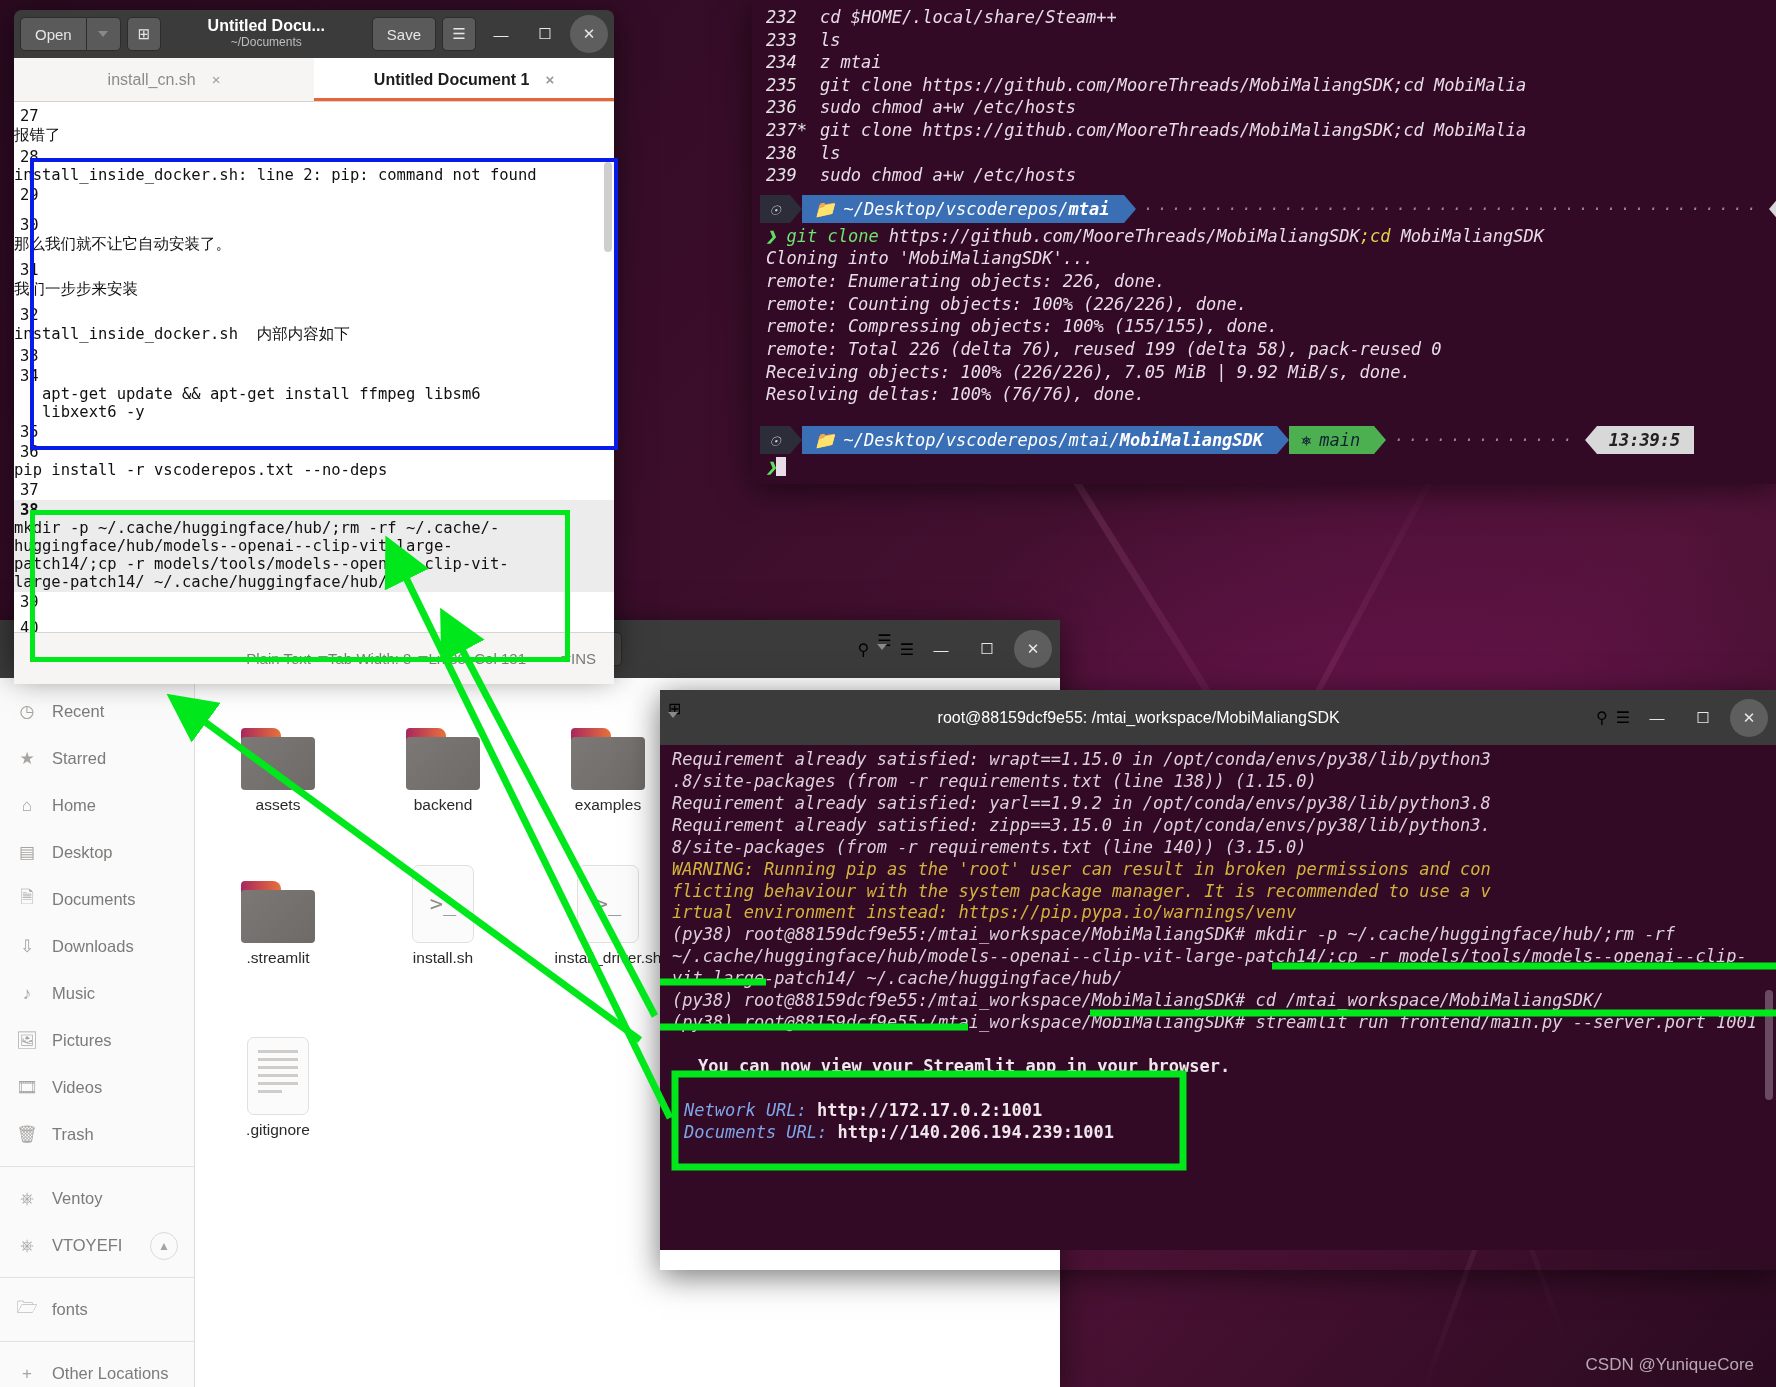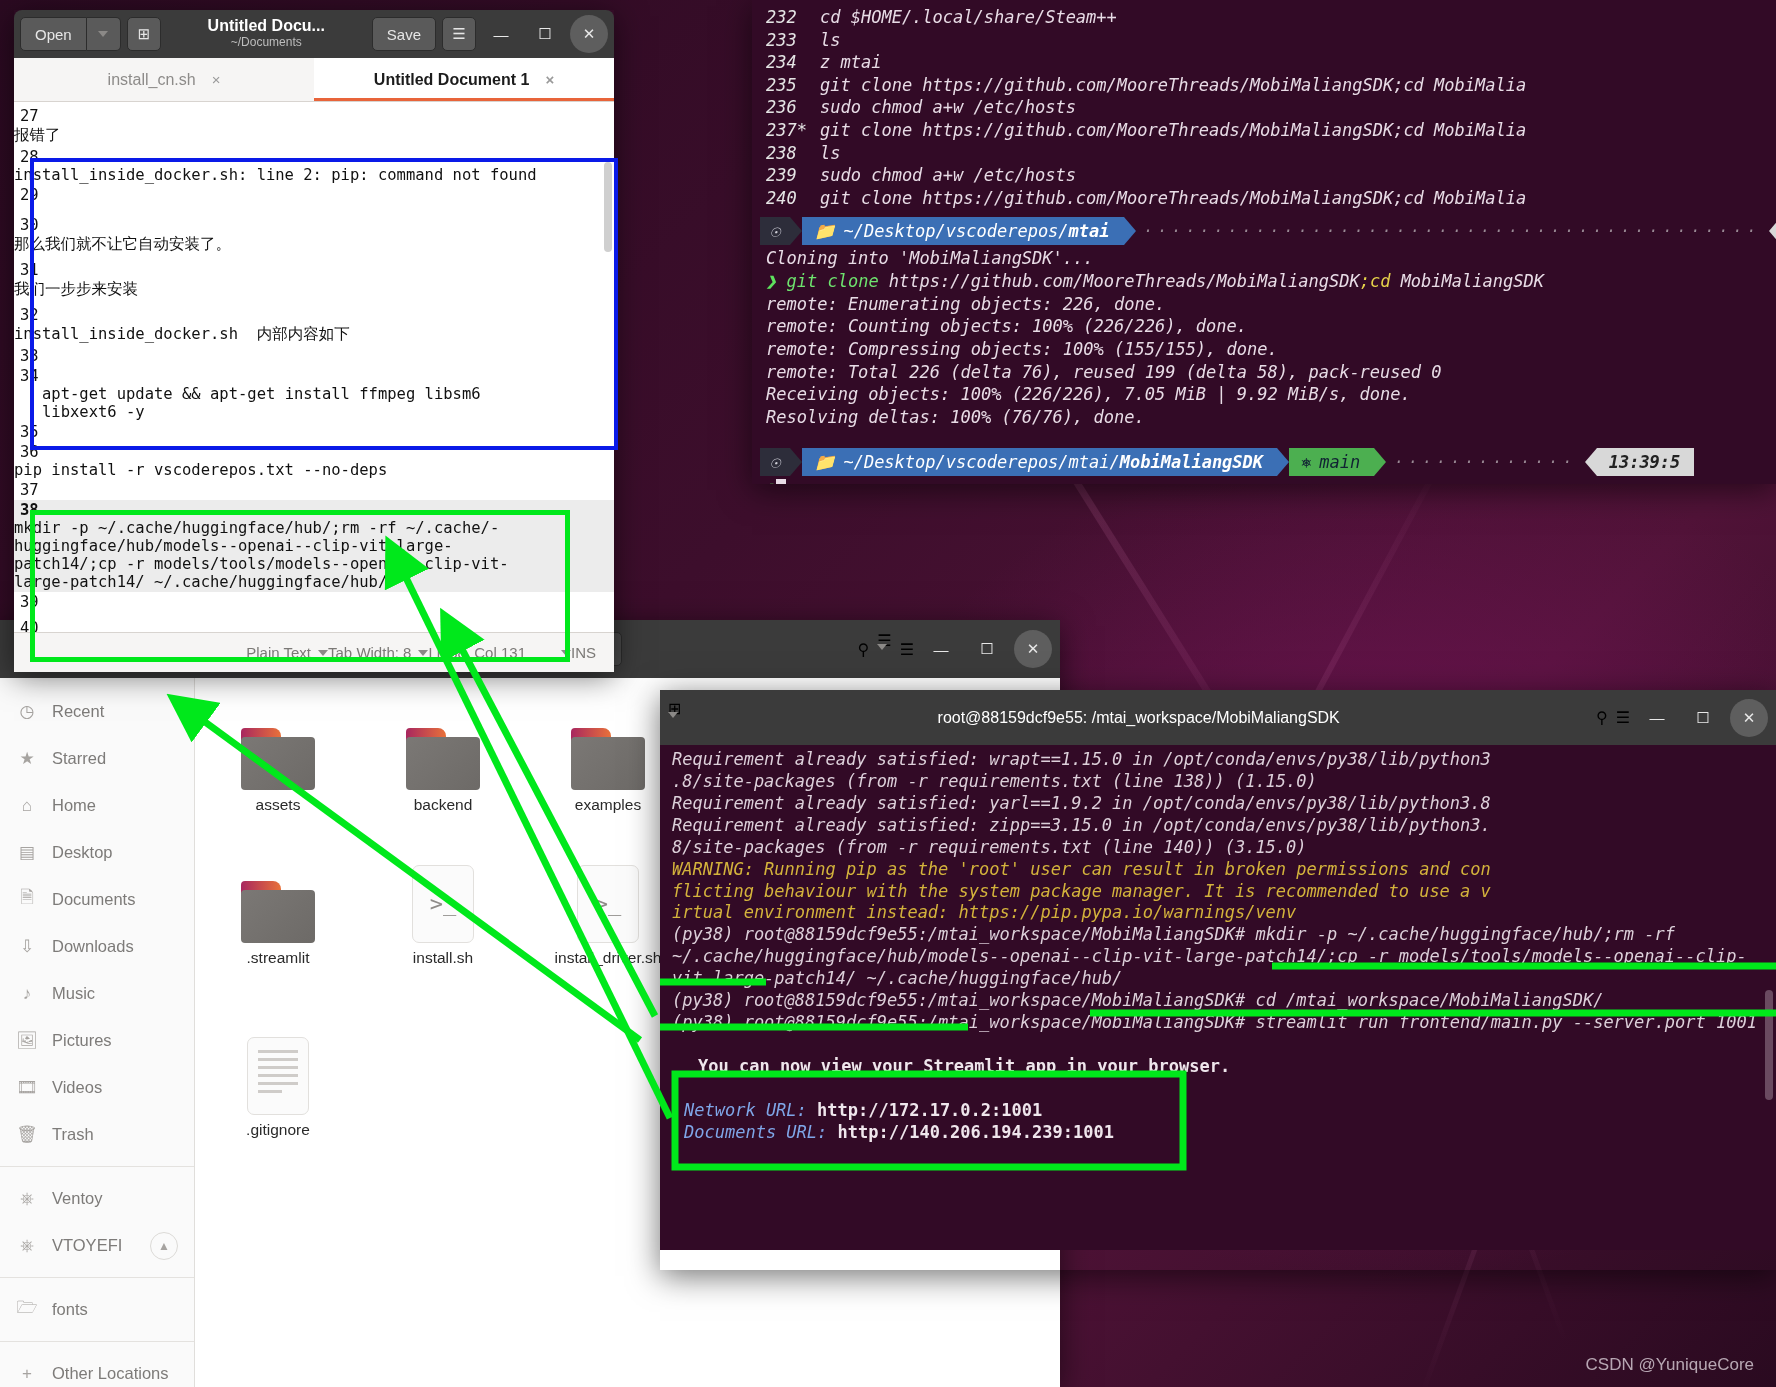--- a/index.html
+++ b/index.html
@@ -56,21 +56,21 @@
   #ed-tabs .tab.active:after{ content:""; position:absolute; left:0; right:0; bottom:0; height:3px; background:#e8643a;}
   #ed-tabs .tab .x{ color:#9a9a9a; font-size:15px;}
   #ed-body{ background:#fff; height:530px; position:relative; overflow:hidden;
             font-family:"DejaVu Sans Mono", monospace; font-size:15.5px; color:#111; }
   .eline{ display:flex; padding:1px 0 1px 0;flex-direction:column; }
   .eline .ln{ width:30px; text-align:left; padding-left:6px; color:#111; flex:none;}
   .eline .tx{ white-space:pre-wrap; padding-right:18px; }
   .eline.cur{ background:#ececec; }
   .eline.cur .ln{ font-weight:bold;}
   #ed-scroll{ position:absolute; right:2px; top:60px; width:8px; height:90px; background:#cfcfcf; border-radius:4px;}
-  #ed-status{ background:#f6f5f4; border-top:1px solid #d8d4d0; height:40px; display:flex;
+  #ed-status{ background:#f6f5f4; border-top:1px solid #d8d4d0; height:52px; display:flex;
     align-items:center; justify-content:flex-end; padding:0 18px; color:#7b7976; font-size:15px;}
   #ed-status .cell{ display:flex; align-items:center; gap:7px;}
   .caret{ width:0;height:0;border-left:5px solid transparent;border-right:5px solid transparent;border-top:6px solid #8b8987;}
 
   
   .annot-rect{ position:absolute; pointer-events:none; }
   #blue-rect{ left:16px; top:148px; width:588px; height:292px; border:4px solid #0a1ae8;}
   #green-rect-ed{ left:16px; top:500px; width:540px; height:152px; border:5px solid #00e81b;}
 
   
@@ -145,40 +145,39 @@
 <div id="hist" class="win">
   <div id="hist-history">
     <div class="hl"><span class="num">232</span><span>cd $HOME/.local/share/Steam++</span></div>
     <div class="hl"><span class="num">233</span><span>ls</span></div>
     <div class="hl"><span class="num">234</span><span>z mtai</span></div>
     <div class="hl"><span class="num">235</span><span>git clone https://github.com/MooreThreads/MobiMaliangSDK;cd MobiMalia</span></div>
     <div class="hl"><span class="num">236</span><span>sudo chmod a+w /etc/hosts</span></div>
     <div class="hl"><span class="num">237*</span><span>git clone https://github.com/MooreThreads/MobiMaliangSDK;cd MobiMalia</span></div>
     <div class="hl"><span class="num">238</span><span>ls</span></div>
     <div class="hl"><span class="num">239</span><span>sudo chmod a+w /etc/hosts</span></div>
-    <div class="hl"><span class="num">240</span><span>git clone https://github.com/MooreThreads/MobiMaliangSDK;cd MobiMalia</span></div>
   </div>
 
   <div class="pbar">
     <div class="seg dark">☉</div>
     <div class="arrow" style="border-left:12px solid #2d2d3a;"></div>
     <div class="seg blue">
       <span style="margin-right:8px;">📁</span>
       <span>~/Desktop/vscoderepos/</span>
         <b>mtai</b>
     </div>
     <div class="arrow" style="border-left:12px solid #3b6fb5;"></div>
     <div class="dots">············································</div>
     <div class="arrow" style="border-right:12px solid #d8d8d8;"></div>
 
   </div>
 
+  <div class="cmdline"><span class="prompt">❯</span> <span class="g">git clone</span><span class="w"> https://github.com/MooreThreads/MobiMaliangSDK</span><span class="y">;cd</span><span class="w"> MobiMaliangSDK</span></div>
+
   <div class="cmdline">Cloning into 'MobiMaliangSDK'...</div>
-
-  <div class="cmdline"><span class="prompt">❯</span> <span class="g">git clone</span><span class="w"> https://github.com/MooreThreads/MobiMaliangSDK</span><span class="y">;cd</span><span class="w"> MobiMaliangSDK</span></div>
   <div class="cmdline">remote: Enumerating objects: 226, done.</div>
   <div class="cmdline">remote: Counting objects: 100% (226/226), done.</div>
   <div class="cmdline">remote: Compressing objects: 100% (155/155), done.</div>
   <div class="cmdline">remote: Total 226 (delta 76), reused 199 (delta 58), pack-reused 0</div>
   <div class="cmdline">Receiving objects: 100% (226/226), 7.05 MiB | 9.92 MiB/s, done.</div>
   <div class="cmdline">Resolving deltas: 100% (76/76), done.</div>
 
   <div class="pbar" style="margin-top:20px;">
     <div class="seg dark">☉</div>
     <div class="arrow" style="border-left:12px solid #2d2d3a;"></div>

